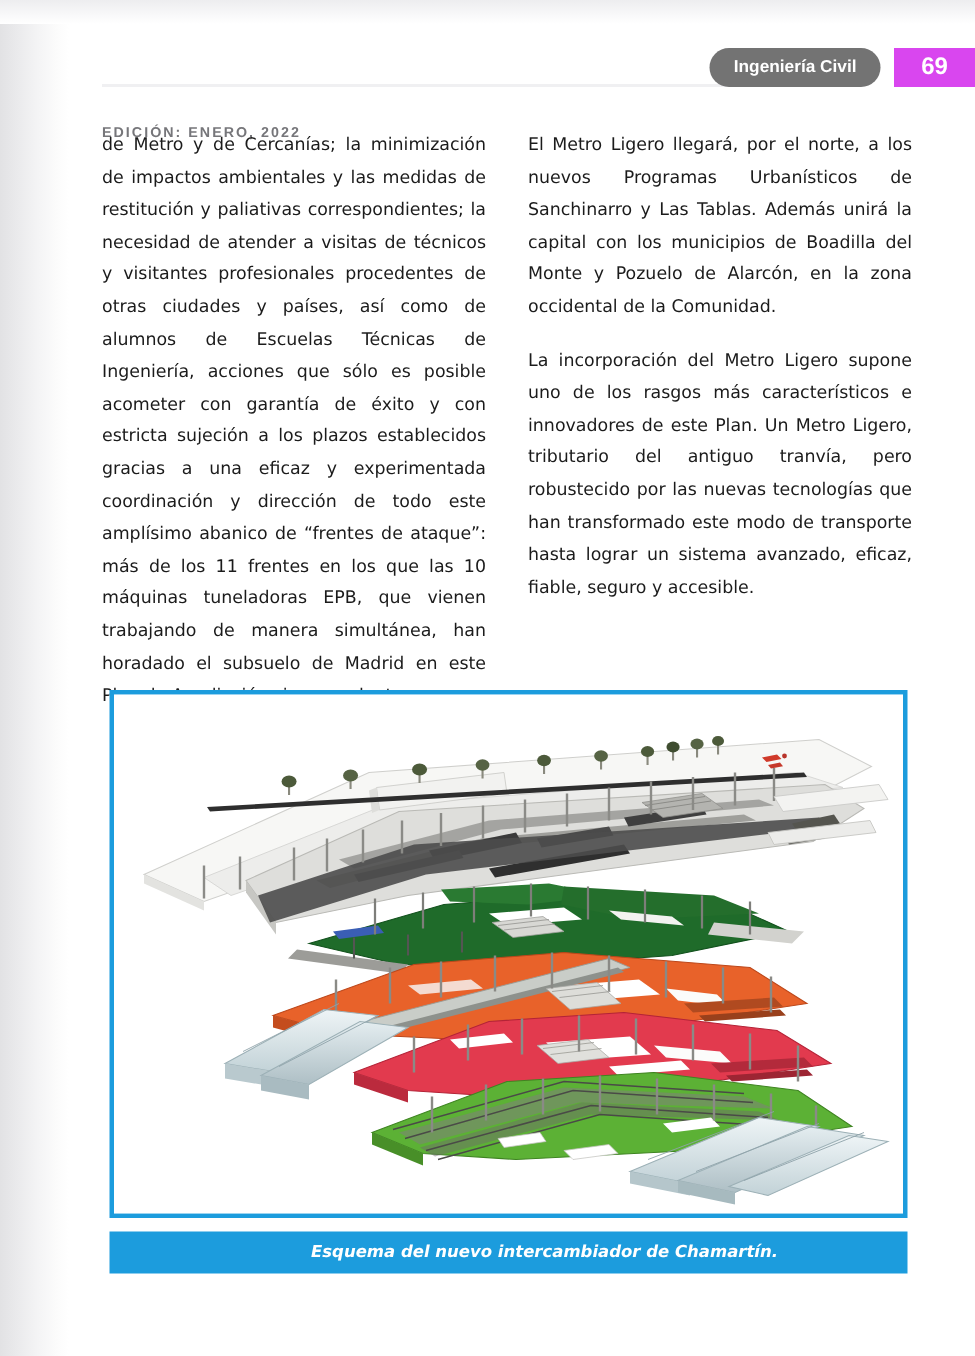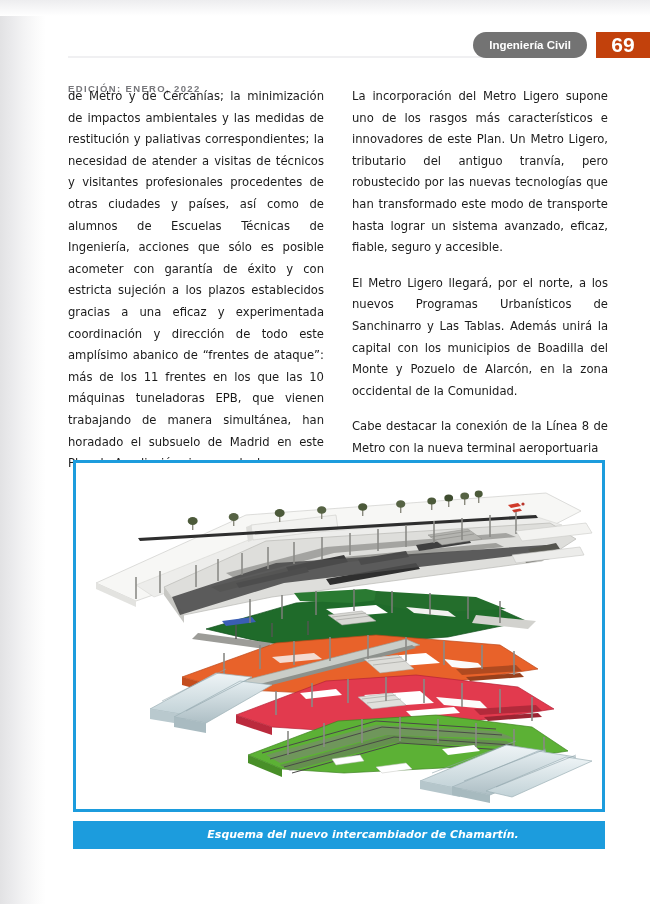--- a/index.html
+++ b/index.html
@@ -65,23 +65,23 @@
     font-size: 11.5px;
     font-weight: bold;
     line-height: 26px;
     white-space: nowrap;
     box-sizing: border-box;
   }
   .page-number-box {
     position: absolute;
     right: 0; top: 2px;
     width: 54px; height: 26px;
-    background: #c2410c;
+    background: #d946ef;
     color: #ffffff;
-    font-size: 21px;
+    font-size: 16px;
     font-weight: bold;
     line-height: 26px;
     text-align: center;
   }
 
   
   .columns {
     position: absolute;
     left: 0; top: 86px;
     width: 650px;
@@ -144,23 +144,22 @@
   <div class="header-rule"></div>
   <div class="section-pill">Ingeniería Civil</div>
   <div class="page-number-box">69</div>
 </div>
 
 <div class="columns">
   <div class="col col-left">
     <p class="para">de Metro y de Cercanías; la minimización de impactos ambientales y las medidas de restitución y paliativas correspondientes; la necesidad de atender a visitas de técnicos y visitantes profesionales procedentes de otras ciudades y países, así como de alumnos de Escuelas Técnicas de Ingeniería, acciones que sólo es posible acometer con garantía de éxito y con estricta sujeción a los plazos establecidos gracias a una eficaz y experimentada coordinación y dirección de todo este amplísimo abanico de “frentes de ataque”: más de los 11 frentes en los que las 10 máquinas tuneladoras EPB, que vienen trabajando de manera simultánea, han horadado el subsuelo de Madrid en este Plan de Ampliación sin precedentes.</p>
   </div>
   <div class="col col-right">
+    <p class="para">El Metro Ligero llegará, por el norte, a los nuevos Programas Urbanísticos de Sanchinarro y Las Tablas. Además unirá la capital con los municipios de Boadilla del Monte y Pozuelo de Alarcón, en la zona occidental de la Comunidad.</p>
     <p class="para">La incorporación del Metro Ligero supone uno de los rasgos más característicos e innovadores de este Plan. Un Metro Ligero, tributario del antiguo tranvía, pero robustecido por las nuevas tecnologías que han transformado este modo de transporte hasta lograr un sistema avanzado, eficaz, fiable, seguro y accesible.</p>
-    <p class="para">El Metro Ligero llegará, por el norte, a los nuevos Programas Urbanísticos de Sanchinarro y Las Tablas. Además unirá la capital con los municipios de Boadilla del Monte y Pozuelo de Alarcón, en la zona occidental de la Comunidad.</p>
-    <p class="para">Cabe destacar la conexión de la Línea 8 de Metro con la nueva terminal aeroportuaria</p>
   </div>
 </div>
 
 <div class="figure">
   <div class="figure-frame">
     <svg width="526" height="346" viewBox="0 0 526 346">
       <defs>
         <linearGradient id="gSlabTop" x1="0" y1="0" x2="1" y2="1">
           <stop offset="0%" stop-color="#fafafa"></stop>
           <stop offset="100%" stop-color="#dcdcda"></stop>

